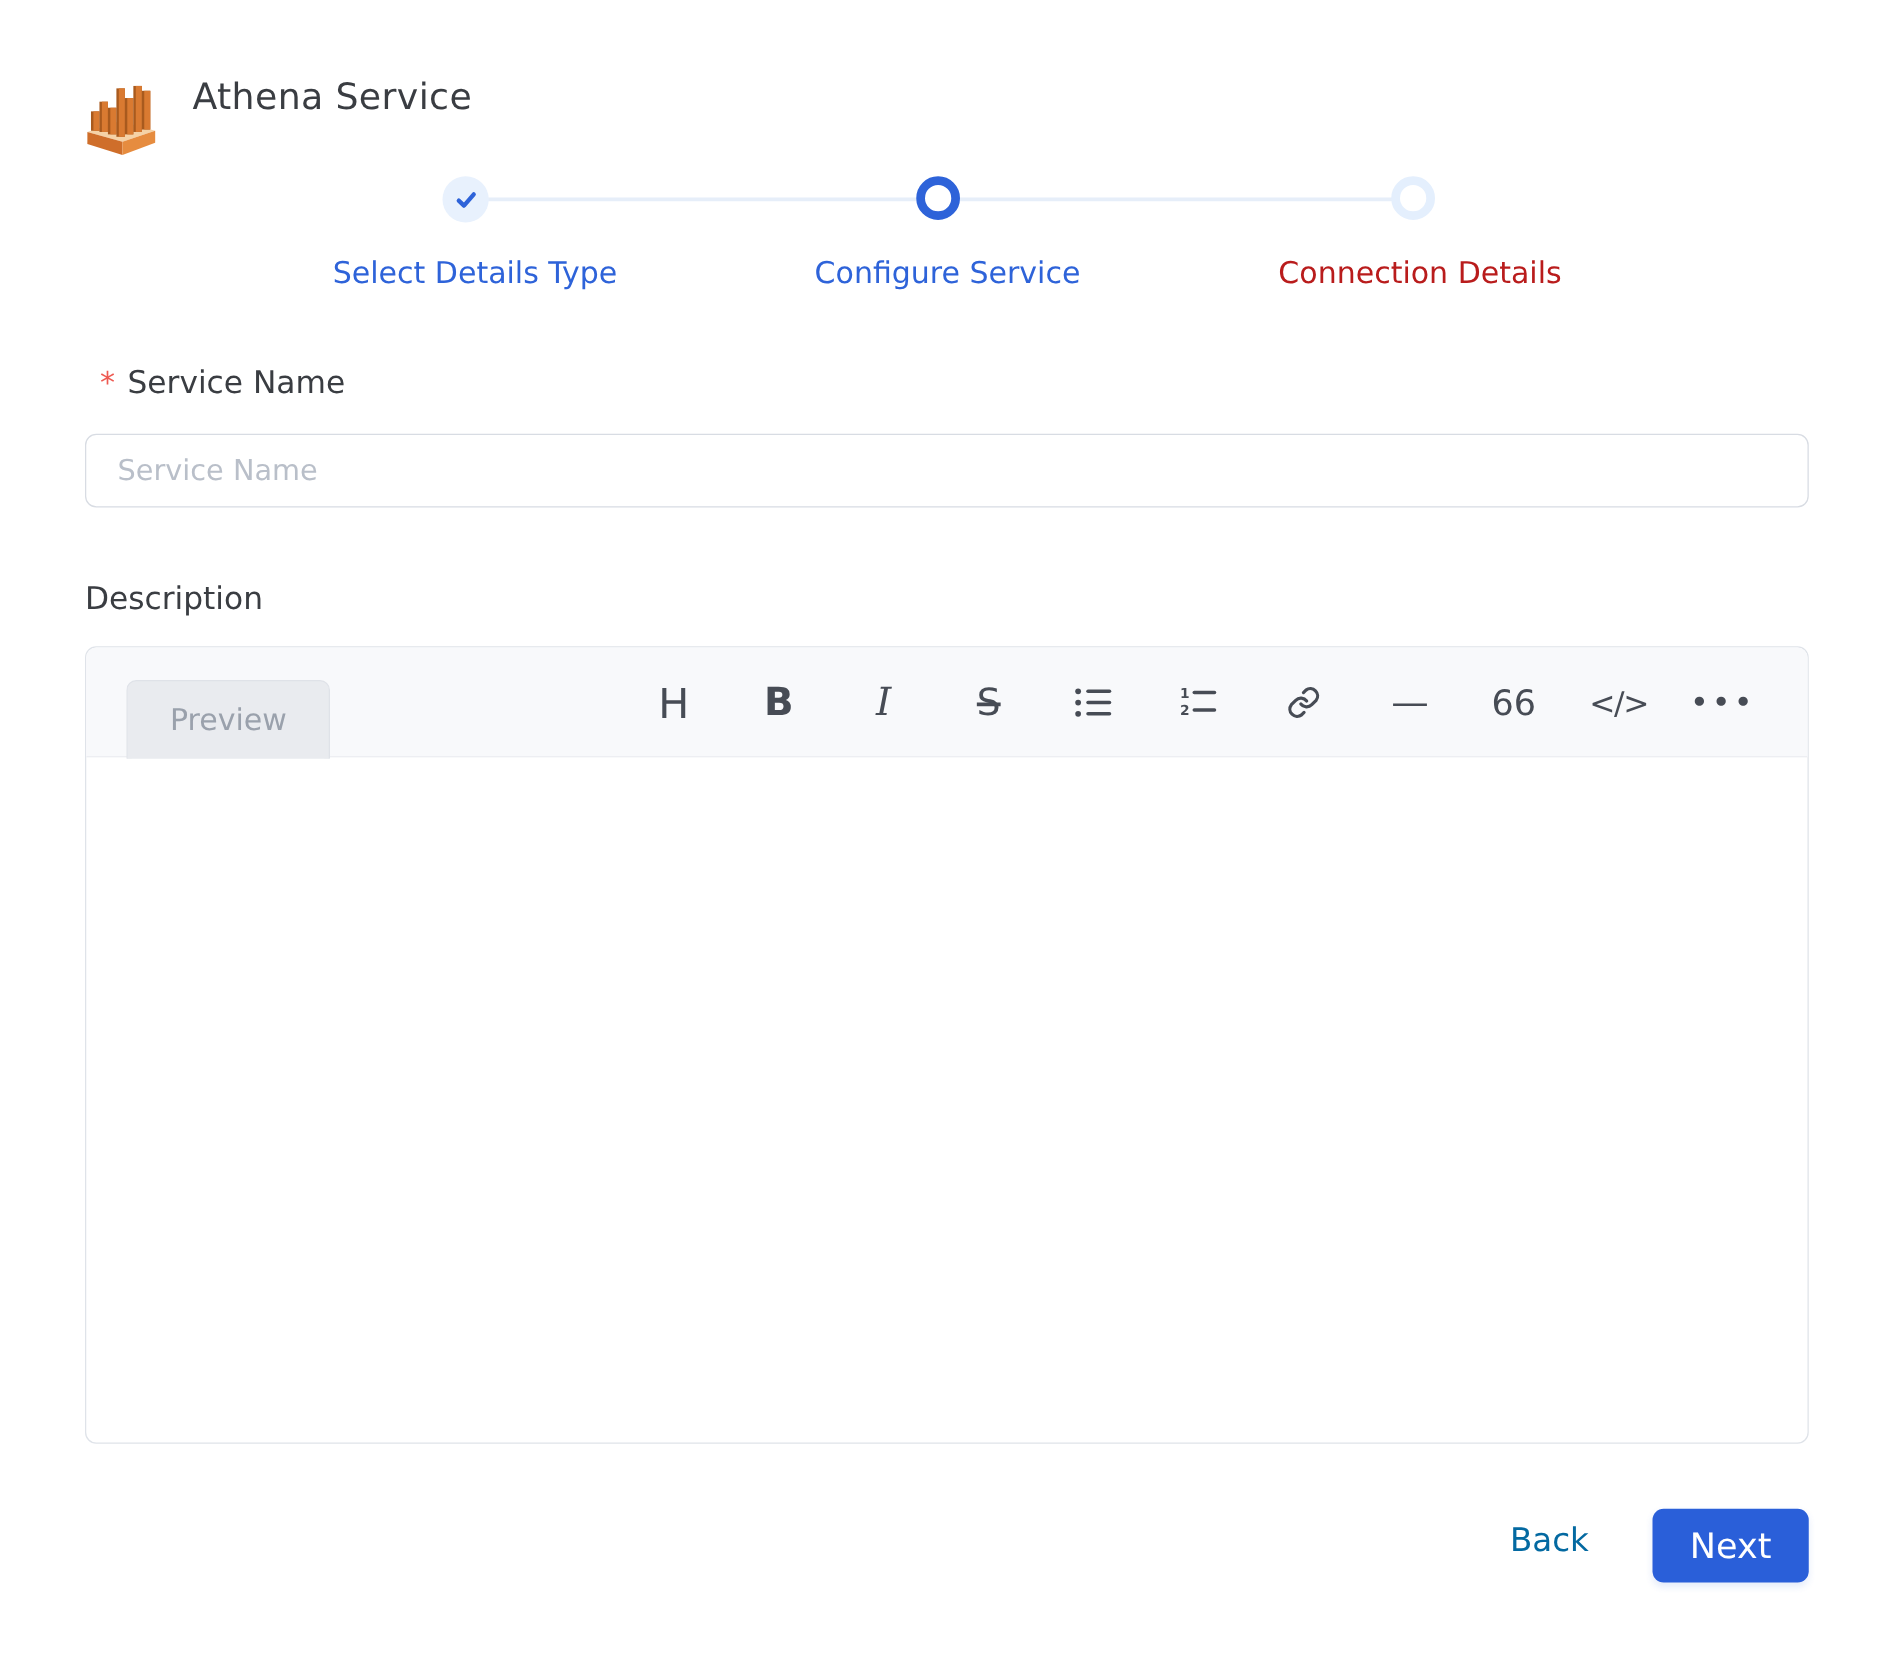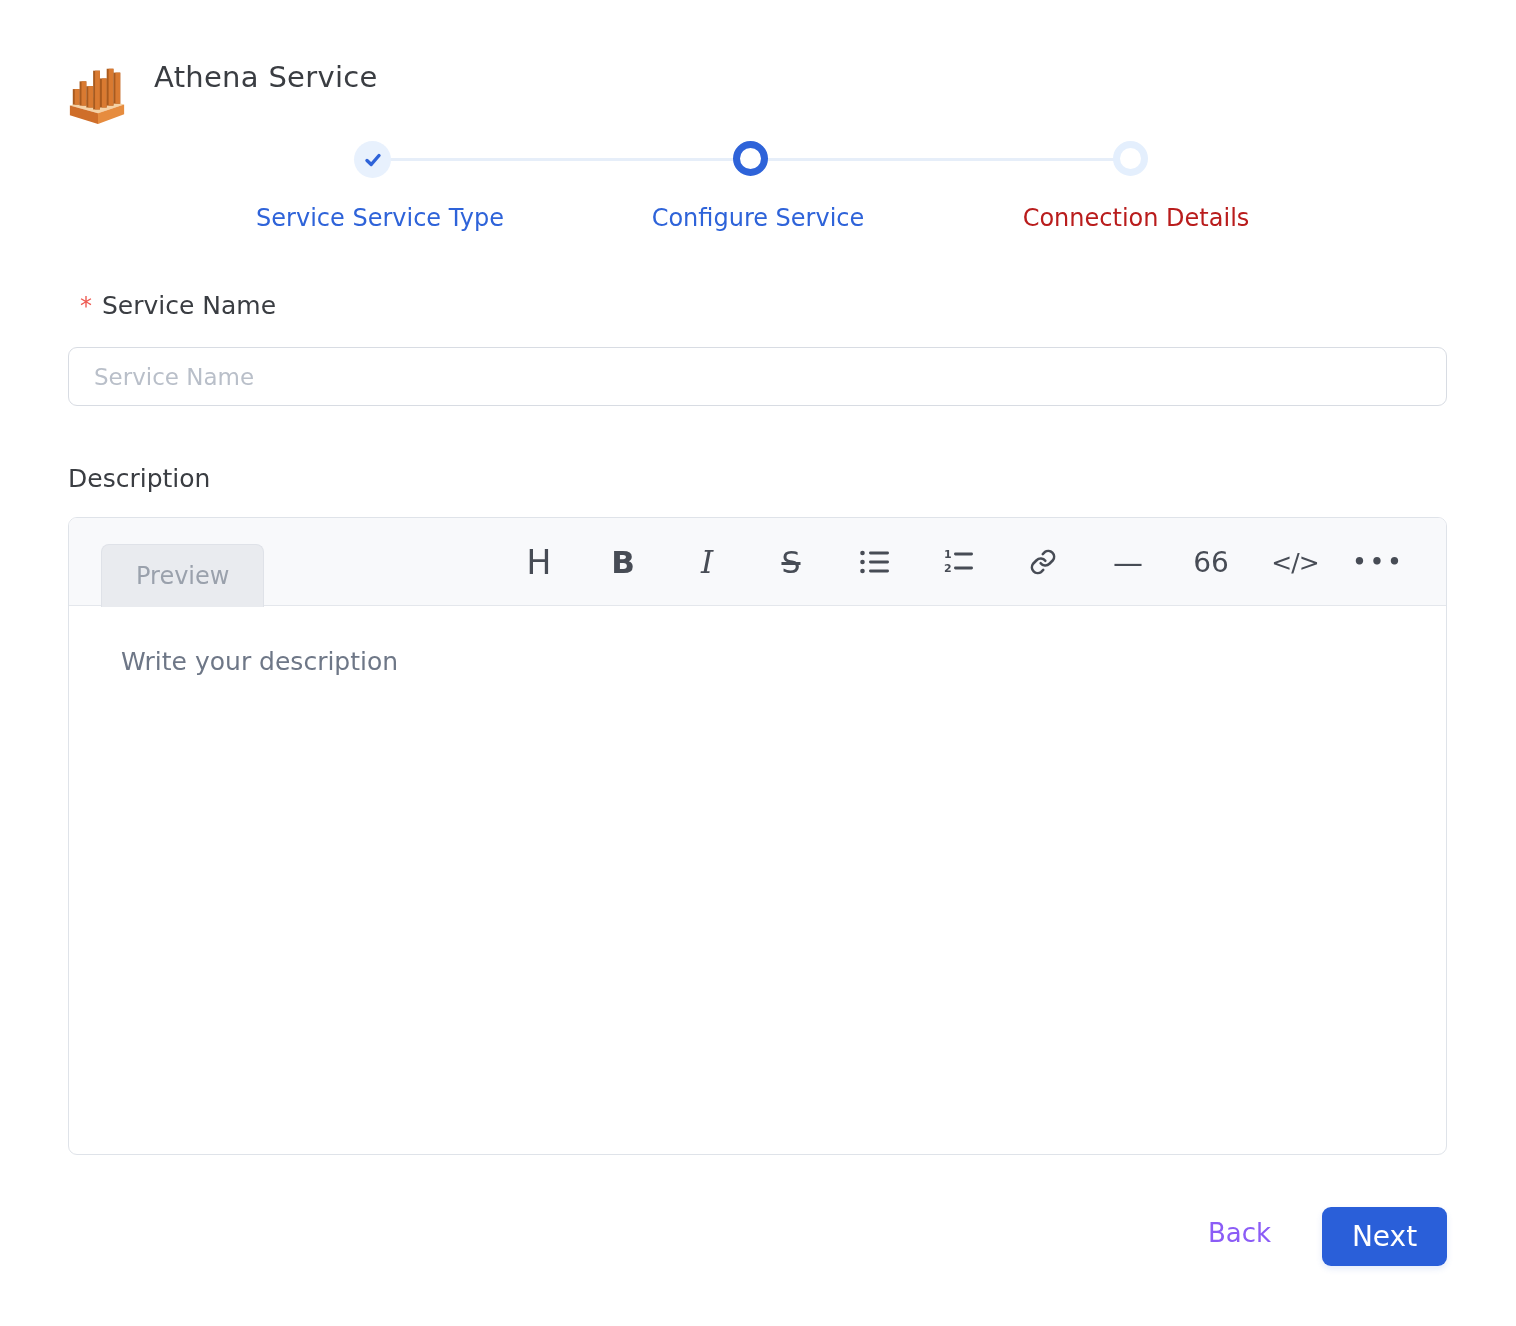--- a/index.html
+++ b/index.html
@@ -69,21 +69,21 @@
     width: 100%; height: 100%; border: none; outline: none; resize: none;
     background: transparent; padding: 40px 52px; font-size: 25px; color: #3a3d42;
     border-radius: 0 0 9px 9px;
     font-family: "DejaVu Sans", "Liberation Sans", sans-serif;
   }
   .editor-input::placeholder { color: #6e7787; }
 
   
   .back-btn {
     position: absolute; left: 1196px; top: 1212px; background: none; border: none;
-    font-size: 26px; color: #8b5cf6; cursor: pointer; padding: 6px 12px;
+    font-size: 26px; color: #0369a1; cursor: pointer; padding: 6px 12px;
     font-family: "DejaVu Sans", "Liberation Sans", sans-serif;
   }
   .next-btn {
     position: absolute; left: 1322px; top: 1207px; width: 125px; height: 59px;
     background: #2a5fd9; color: #ffffff; border: none; border-radius: 9px;
     font-size: 28px; cursor: pointer; box-shadow: 0 3px 6px rgba(42,95,217,0.12);
     font-family: "DejaVu Sans", "Liberation Sans", sans-serif;
   }
 </style>
 </head>
@@ -122,21 +122,21 @@
     <div class="step-track"></div>
 
     <div class="step-circle circle-1">
       <svg width="20" height="20" viewBox="0 0 20 20">
         <polyline points="4,10.5 8.2,14.5 16,5.5" fill="none" stroke="#2e63d9" stroke-width="3.4" stroke-linecap="round" stroke-linejoin="round"></polyline>
       </svg>
     </div>
     <div class="step-circle circle-2"></div>
     <div class="step-circle circle-3"></div>
 
-    <div class="step-label label-1">Service Service Type</div>
+    <div class="step-label label-1">Select Details Type</div>
     <div class="step-label label-2">Configure Service</div>
     <div class="step-label label-3">Connection Details</div>
   </div>
 
   <div class="form">
 
     <div class="field-label service-label">
       <span class="req">*</span><span>Service Name</span>
     </div>
     <input class="text-input" type="text" placeholder="Service Name" style="">
@@ -176,22 +176,19 @@
               <path d="M10 13a5 5 0 0 0 7.5.5l3-3a5 5 0 0 0-7-7l-1.7 1.7"></path>
               <path d="M14 11a5 5 0 0 0-7.5-.5l-3 3a5 5 0 0 0 7 7l1.7-1.7"></path>
             </svg>
           </div>
           <div class="tool g-hr">—</div>
           <div class="tool g-quote">66</div>
           <div class="tool g-code">&lt;/&gt;</div>
           <div class="tool g-more">•••</div>
         </div>
       </div>
-      <div class="editor-body">
-        <textarea class="editor-input" placeholder="Write your description" style=""></textarea>
-      </div>
     </div>
   </div>
 
   <button class="back-btn">Back</button>
   <button class="next-btn">Next</button>
 
 </div>
 
 </body></html>

